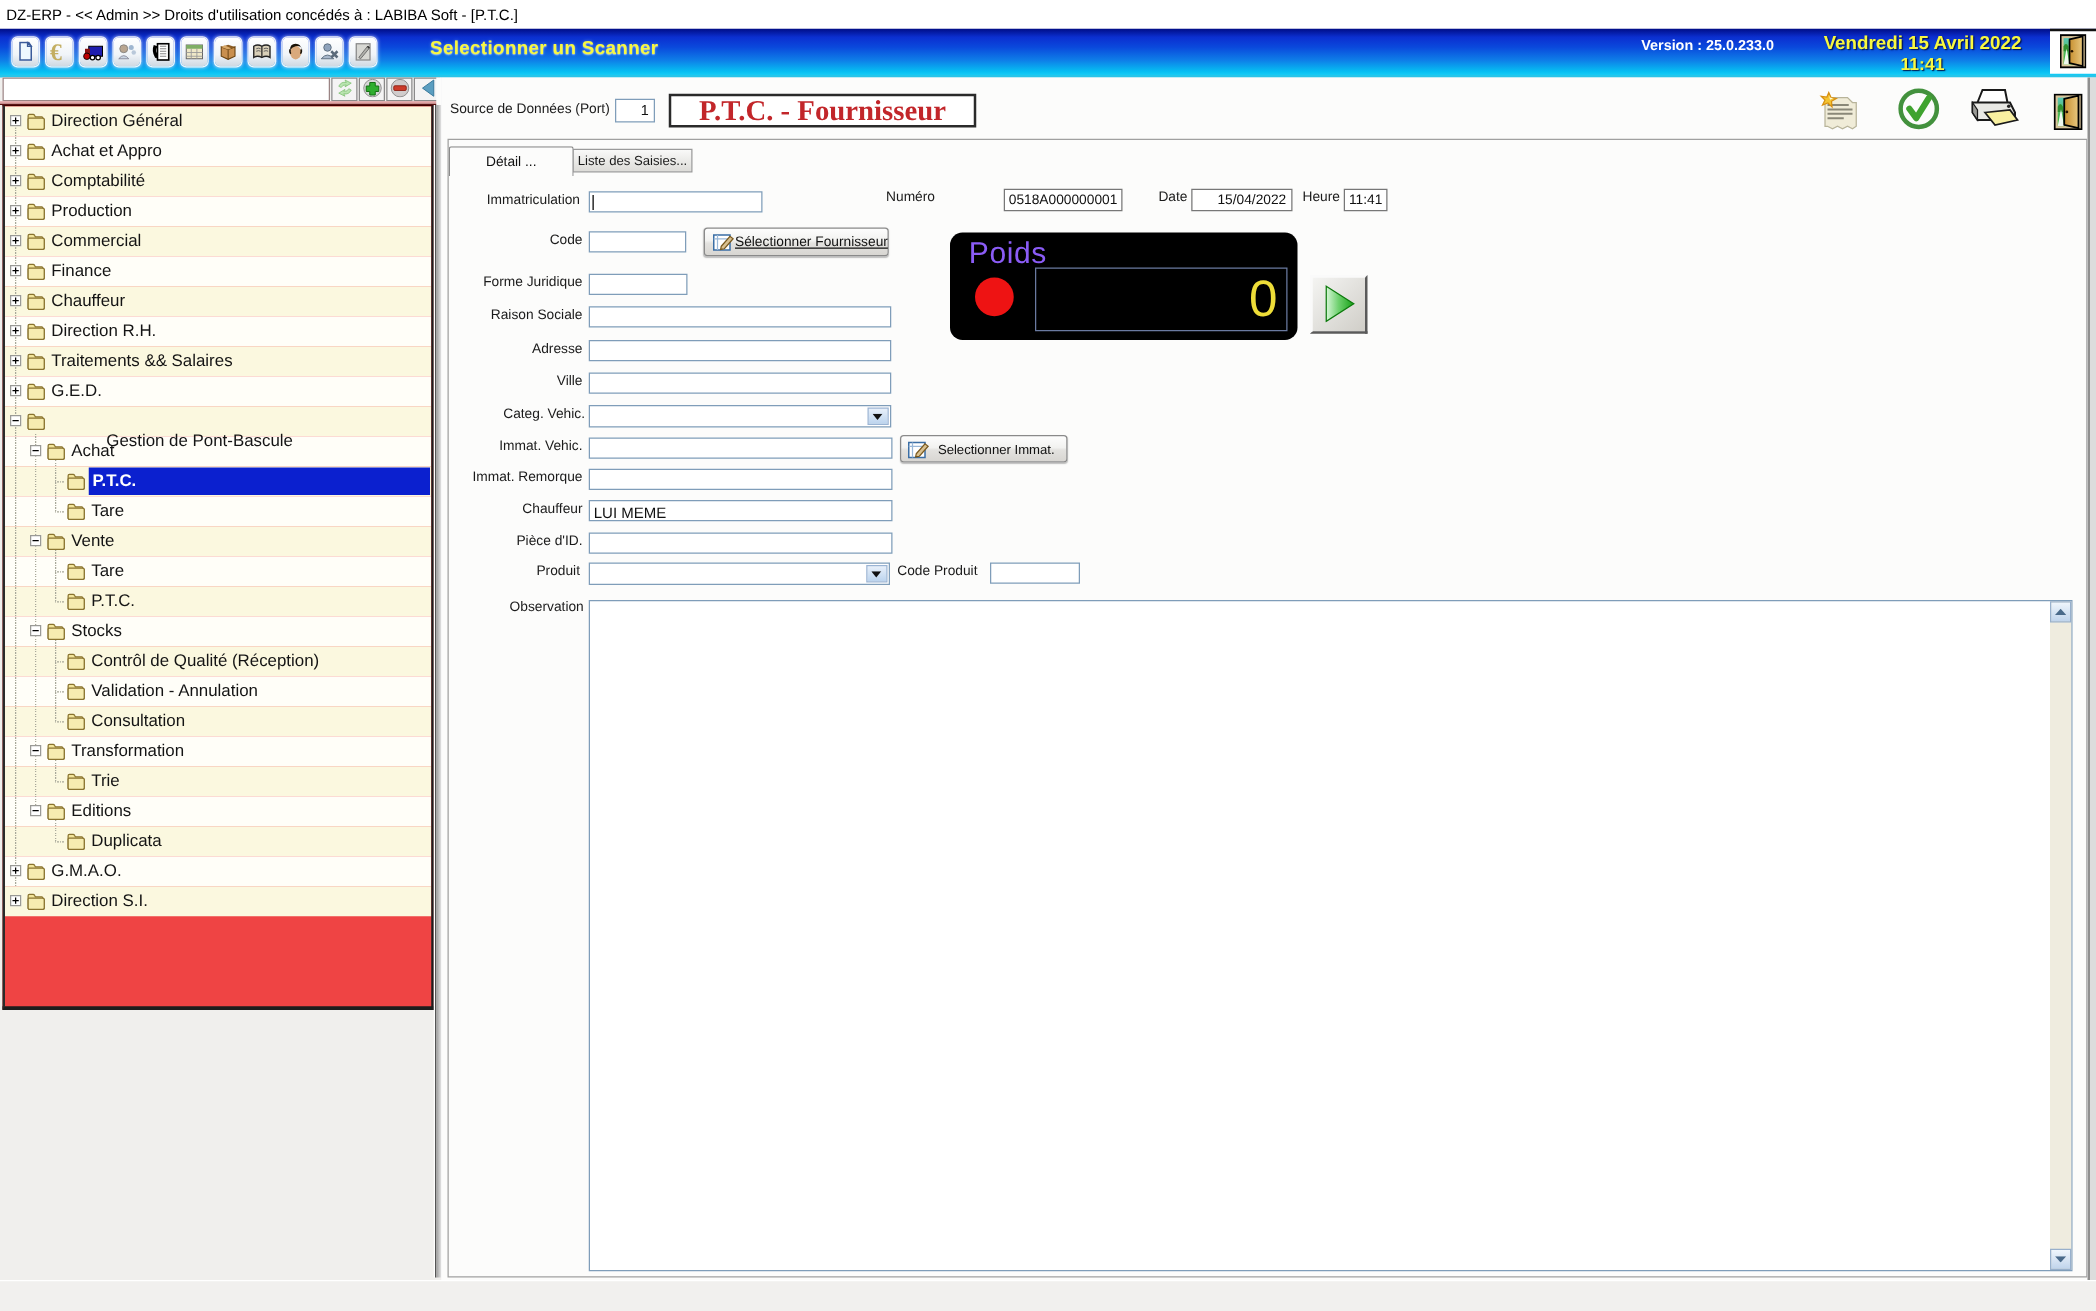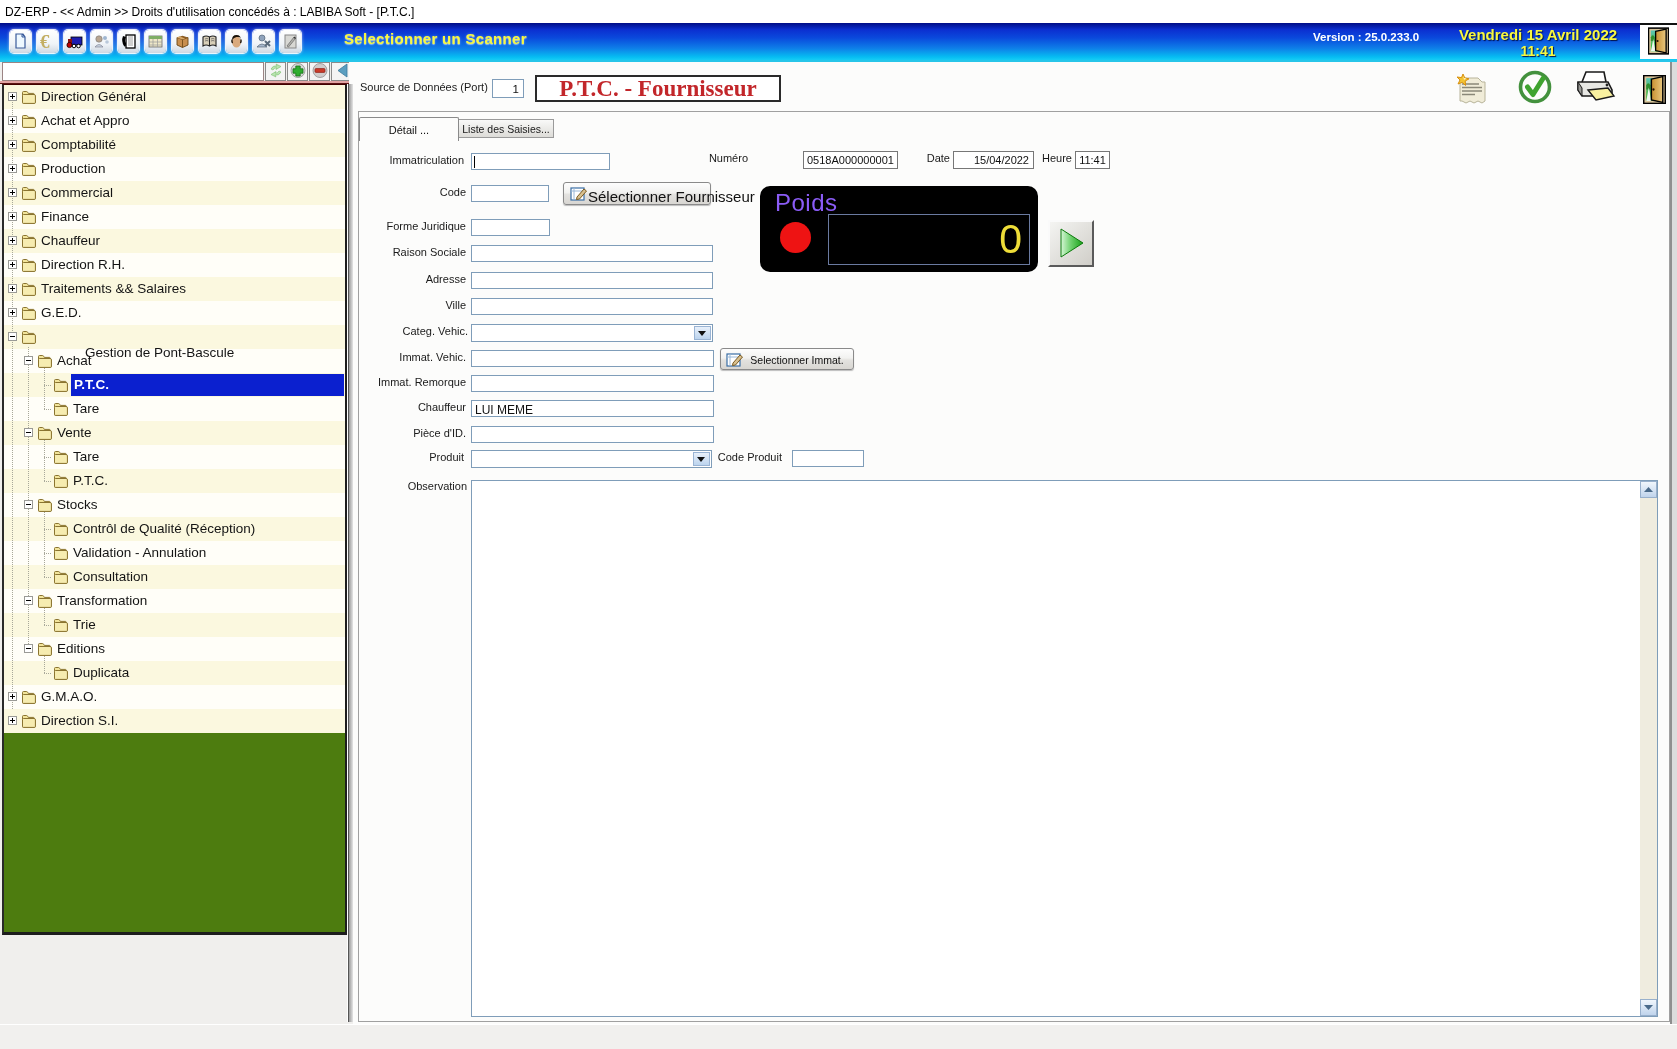--- a/index.html
+++ b/index.html
@@ -143,21 +143,21 @@
     </svg></div>
 <div class="abs" style="left:309px;top:62px;width:21px;height:19px;background:#f4f4f4;border:1px solid #8a8a8a;text-align:center;"><svg width="16" height="15">
       <circle cx="8" cy="7.5" r="7" fill="#d0cccc" stroke="#909090" stroke-width=".8"></circle>
       <rect x="3" y="5.6" width="10" height="3.8" rx="1" fill="#cc3b2a" stroke="#8a2015" stroke-width=".7"></rect>
     </svg></div>
 <div class="abs" style="left:331px;top:62px;width:21px;height:19px;background:#f4f4f4;border:1px solid #8a8a8a;text-align:center;"><svg width="16" height="15">
       <path d="M13 1 L13 14 L4 7.5 Z" fill="#5b9ec0" stroke="#3a7a9c" stroke-width=".8"></path>
     </svg></div>
 <div class="abs" style="left:0;top:81px;width:352px;height:2px;background:#e2a3a3;"></div>
 <div class="abs" style="left:0;top:83px;width:352px;height:1px;background:#5c1414;"></div>
-<div class="abs" style="left:2px;top:84px;width:345px;height:851px;background:#4d7c0f;border-left:2px solid #2a2a2a;border-right:2px solid #1d1d1d;border-bottom:3px solid #1d1d1d;border-top:1px solid #420000;overflow:hidden;">
+<div class="abs" style="left:2px;top:84px;width:345px;height:724px;background:#ef4444;border-left:2px solid #2a2a2a;border-right:2px solid #1d1d1d;border-bottom:3px solid #1d1d1d;border-top:1px solid #420000;overflow:hidden;">
 <div class="row" style="top:0px;left:0;width:341px;background:#fbf8df;"></div>
 <div class="row" style="top:24px;left:0;width:341px;background:#fffef8;"></div>
 <div class="row" style="top:48px;left:0;width:341px;background:#fbf8df;"></div>
 <div class="row" style="top:72px;left:0;width:341px;background:#fffef8;"></div>
 <div class="row" style="top:96px;left:0;width:341px;background:#fbf8df;"></div>
 <div class="row" style="top:120px;left:0;width:341px;background:#fffef8;"></div>
 <div class="row" style="top:144px;left:0;width:341px;background:#fbf8df;"></div>
 <div class="row" style="top:168px;left:0;width:341px;background:#fffef8;"></div>
 <div class="row" style="top:192px;left:0;width:341px;background:#fbf8df;"></div>
 <div class="row" style="top:216px;left:0;width:341px;background:#fffef8;"></div>
@@ -456,21 +456,21 @@
 <div class="lbl" style="right:605px;top:152px;">Heure</div>
 <div class="ginp" style="left:1075px;top:151px;width:35px;height:18px;text-align:center;padding:2px 0 0 0;">11:41</div>
 <div class="lbl" style="right:1211px;top:186px;">Code</div>
 <div class="inp" style="left:471px;top:185px;width:78px;height:17px;padding:2px 0 0 3px;"></div>
 <div class="btn3" style="left:563px;top:182px;width:148px;height:23px;">
     <span style="position:absolute;left:6px;top:3px;"><svg width="18" height="16" viewBox="0 0 18 16">
         <rect x="1" y="2" width="13" height="12" fill="#fff" stroke="#3a6ea5" stroke-width="1.2"></rect>
         <path d="M1 5 h13 M4 2 v12" stroke="#9ab8d8" stroke-width="1"></path>
         <path d="M7 11 L14 3 L16.5 5 L9.5 13 L6.5 13.5 Z" fill="#d8c090" stroke="#7a5a20" stroke-width="1"></path>
       </svg></span>
-    <span style="position:absolute;left:24px;top:5px;width:122px;text-align:center;white-space:nowrap;font-size:15px;">Sélectionner Fournisseur</span>
+    <span style="position:absolute;left:24px;top:5px;width:122px;text-align:center;white-space:nowrap;font-size:11px;text-decoration:underline;">Sélectionner Fournisseur</span>
   </div>
 <div class="lbl" style="right:1211px;top:220px;">Forme Juridique</div>
 <div class="inp" style="left:471px;top:219px;width:79px;height:17px;padding:2px 0 0 3px;"></div>
 <div class="lbl" style="right:1211px;top:246px;">Raison Sociale</div>
 <div class="inp" style="left:471px;top:245px;width:242px;height:17px;padding:2px 0 0 3px;"></div>
 <div class="lbl" style="right:1211px;top:273px;">Adresse</div>
 <div class="inp" style="left:471px;top:272px;width:242px;height:17px;padding:2px 0 0 3px;"></div>
 <div class="lbl" style="right:1211px;top:299px;">Ville</div>
 <div class="inp" style="left:471px;top:298px;width:242px;height:17px;padding:2px 0 0 3px;"></div>
 <div class="lbl" style="right:1209px;top:325px;">Categ. Vehic.</div>

